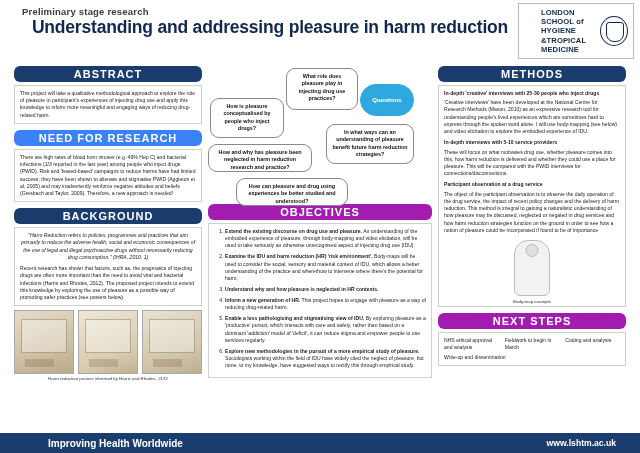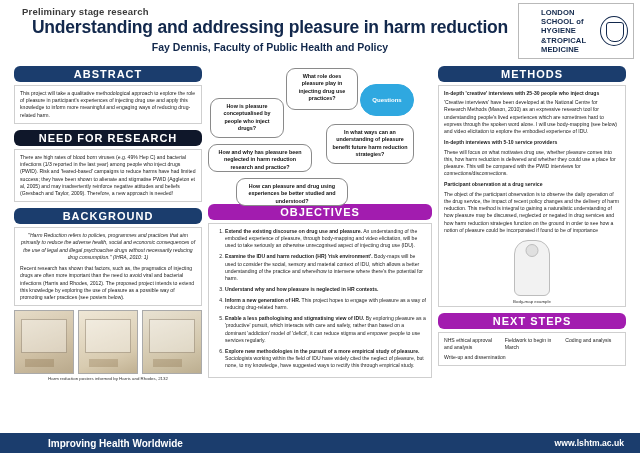--- a/index.html
+++ b/index.html
@@ -105,21 +105,21 @@
     height: 16px;
     line-height: 16px;
     text-align: center;
     color: #ffffff;
     font-size: 11px;
     font-weight: bold;
     letter-spacing: 1px;
     border-radius: 6px;
   }
   .bar-blue   { background: #1b3d6d; }
-  .bar-red    { background: #0f172a; }
+  .bar-red    { background: #3b82f6; }
   .bar-orange { background: #a21caf; }
 
   .panel {
     border: 1px solid #cfcfcf;
     background: #ffffff;
     padding: 4px 5px;
     box-sizing: border-box;
     font-size: 5.1px;
     line-height: 1.42;
     color: #222;
@@ -272,34 +272,33 @@
     color: #ffffff;
   }
   .footer-left {
     position: absolute;
     left: 48px; top: 5px;
     font-size: 10px;
     font-weight: bold;
   }
   .footer-right {
     position: absolute;
-    right: 16px; top: 5px;
+    right: 24px; top: 5px;
     font-size: 8.6px;
     font-weight: bold;
   }
 </style>
 </head>
 <body>
 
 <div class="poster">
 
   <div class="header">
     <div class="prelim">Preliminary stage research</div>
     <div class="main-title">Understanding and addressing pleasure in harm reduction</div>
-    <div class="authors">Fay Dennis, Faculty of Public Health and Policy</div>
     <div class="logo">
       <div class="logo-text">
         <div>LONDON</div>
         <div>SCHOOL of</div>
         <div>HYGIENE</div>
         <div>&amp;TROPICAL</div>
         <div>MEDICINE</div>
       </div>
       <div class="logo-crest"></div>
     </div>

